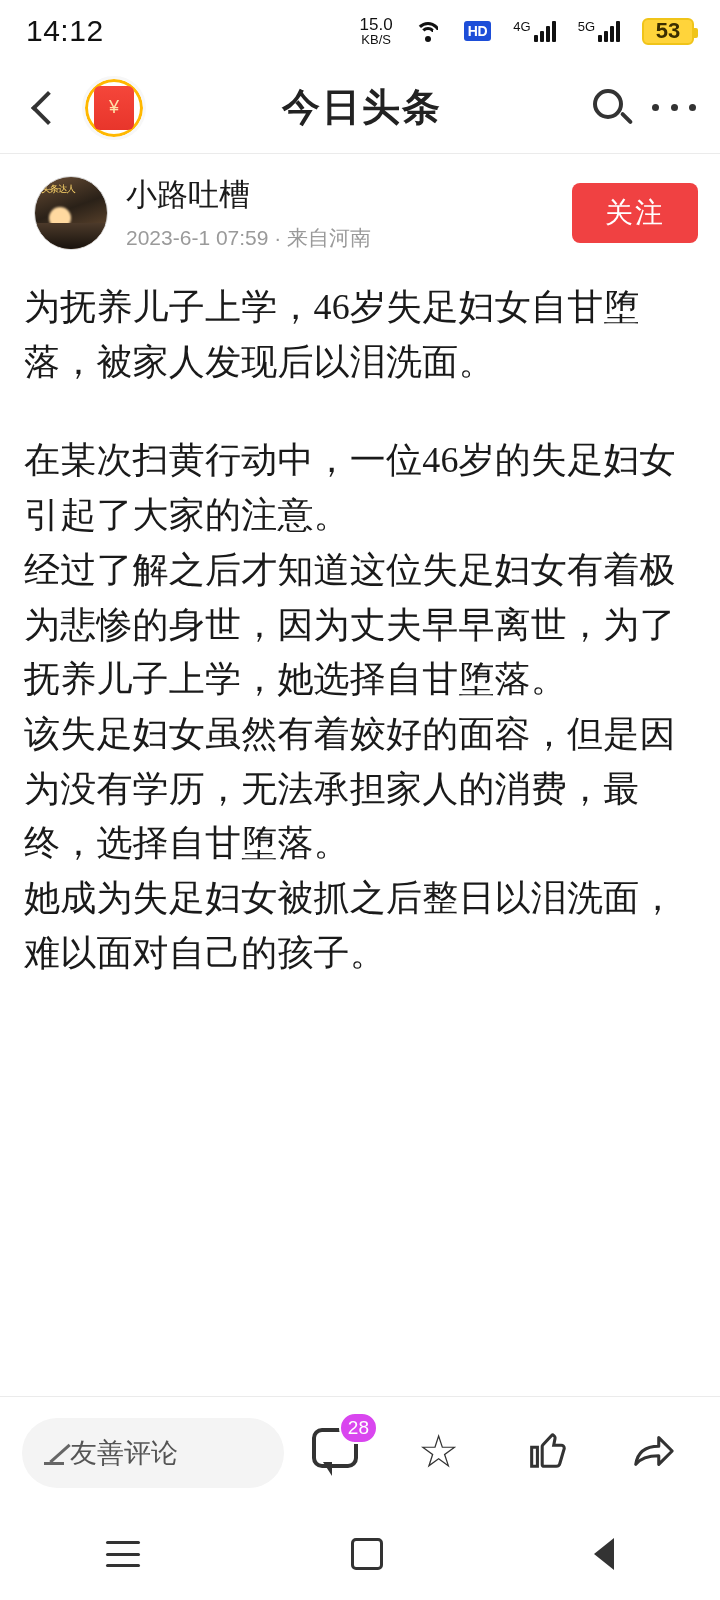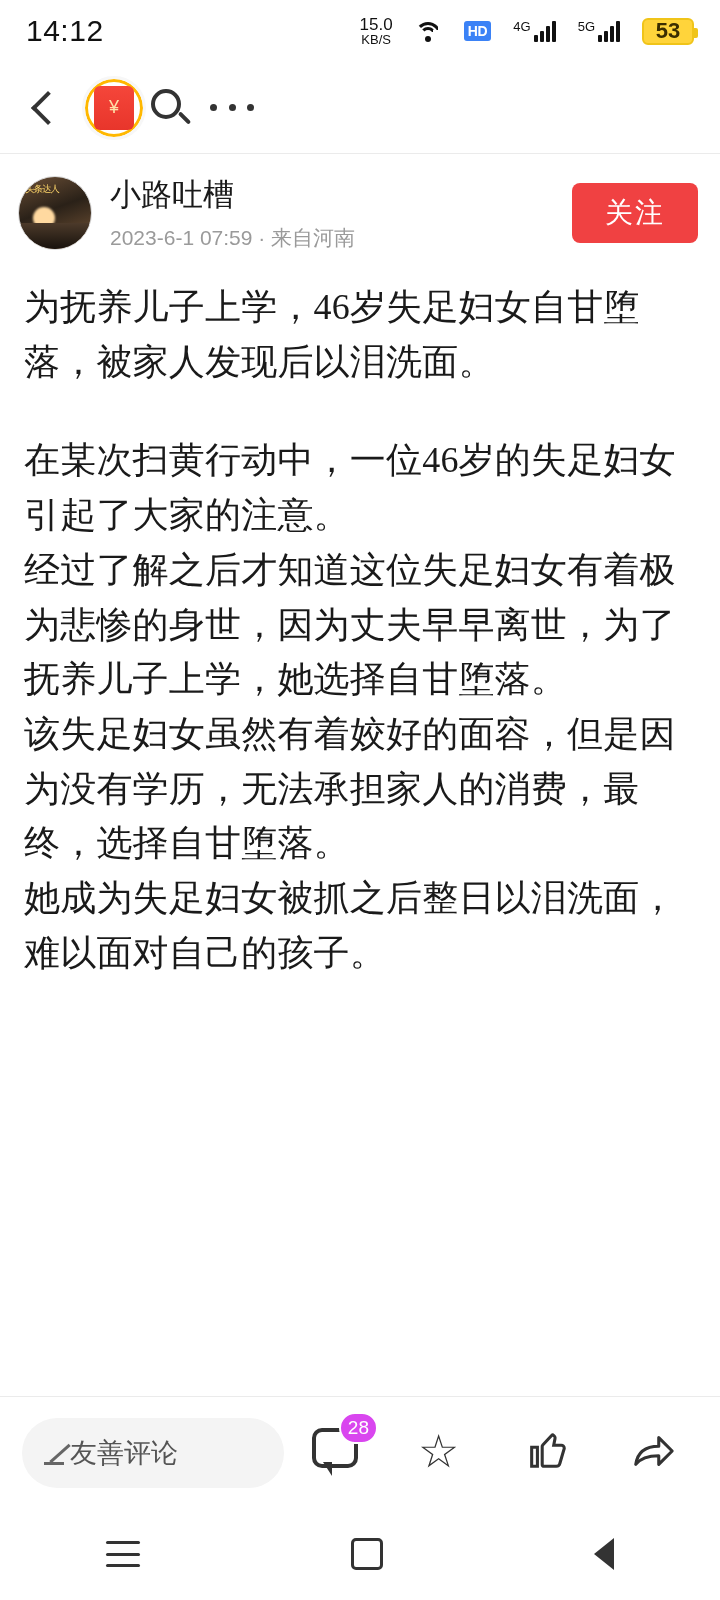--- a/index.html
+++ b/index.html
@@ -61,21 +61,21 @@
     transform: translateX(-50%);
   }
   .wifi-icon i.a { width: 26px; height: 13px; top: 2px; }
   .wifi-icon i.b { width: 16px; height: 8px; top: 7px; }
   .wifi-dot {
     position: absolute; left: 50%; transform: translateX(-50%);
     bottom: 0; width: 6px; height: 6px; border-radius: 50%; background: #111;
   }
 
   .hd-badge {
-    background: #3b82f6; color: #fff; font-size: 14px; font-weight: bold;
+    background: #1d4ed8; color: #fff; font-size: 14px; font-weight: bold;
     padding: 2px 4px; border-radius: 3px; letter-spacing: -0.3px;
   }
   .sig-group { display: flex; align-items: flex-end; gap: 3px; }
   .sig-label { font-size: 13px; color: #111; align-self: flex-start; line-height: 1; }
   .bars { display: flex; align-items: flex-end; gap: 2px; height: 22px; }
   .bars span { width: 4px; background: #111; border-radius: 1px; }
   .bars span:nth-child(1) { height: 7px; }
   .bars span:nth-child(2) { height: 11px; }
   .bars span:nth-child(3) { height: 16px; }
   .bars span:nth-child(4) { height: 21px; }
@@ -146,21 +146,21 @@
   .more-icon {
     width: 48px; height: 48px; display: flex; align-items: center; justify-content: space-between;
     flex: 0 0 48px; padding: 0 2px;
   }
   .more-icon span { width: 7px; height: 7px; border-radius: 50%; background: #333; }
 
   
   .author-row {
     display: flex;
     align-items: center;
-    padding: 20px 22px 14px 18px;
+    padding: 20px 22px 14px 34px;
   }
   .avatar {
     width: 74px; height: 74px; border-radius: 50%; flex: 0 0 74px;
     background: linear-gradient(160deg, #6b4f36 0%, #2a2118 45%, #7d5a3a 100%);
     position: relative; overflow: hidden;
     border: 1px solid #d8d8d8;
   }
   .avatar .sun {
     position: absolute; left: 14px; top: 30px; width: 22px; height: 22px;
     border-radius: 50%; background: #ffd9a0; filter: blur(1px);
@@ -328,20 +328,21 @@
         <span>53</span>
       </div>
     </div>
   </div>
 
   <div class="appbar">
     <div class="back-arrow"></div>
     <div class="wallet-logo">
       <div class="wallet-inner">¥</div>
     </div>
+    <div class="app-title">今日头条</div>
     <div class="search-icon">
       <div class="ring"></div>
         <div class="handle"></div>
     </div>
     <div class="more-icon">
       <span></span>
         <span></span>
         <span></span>
     </div>
   </div>

